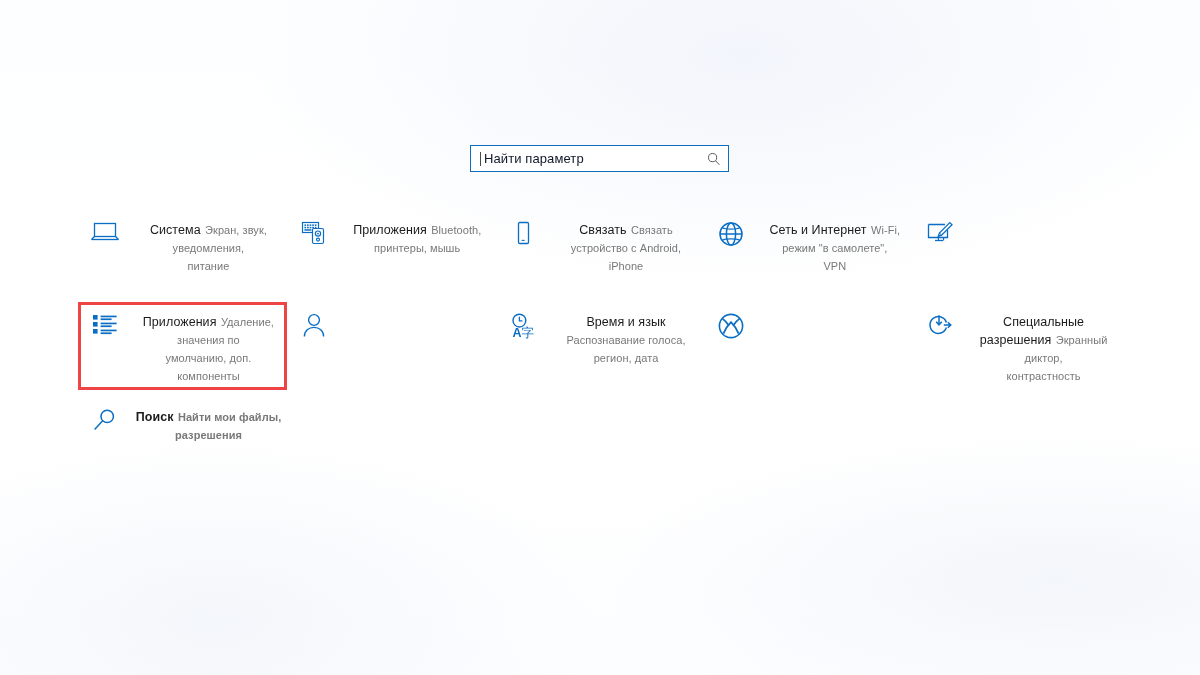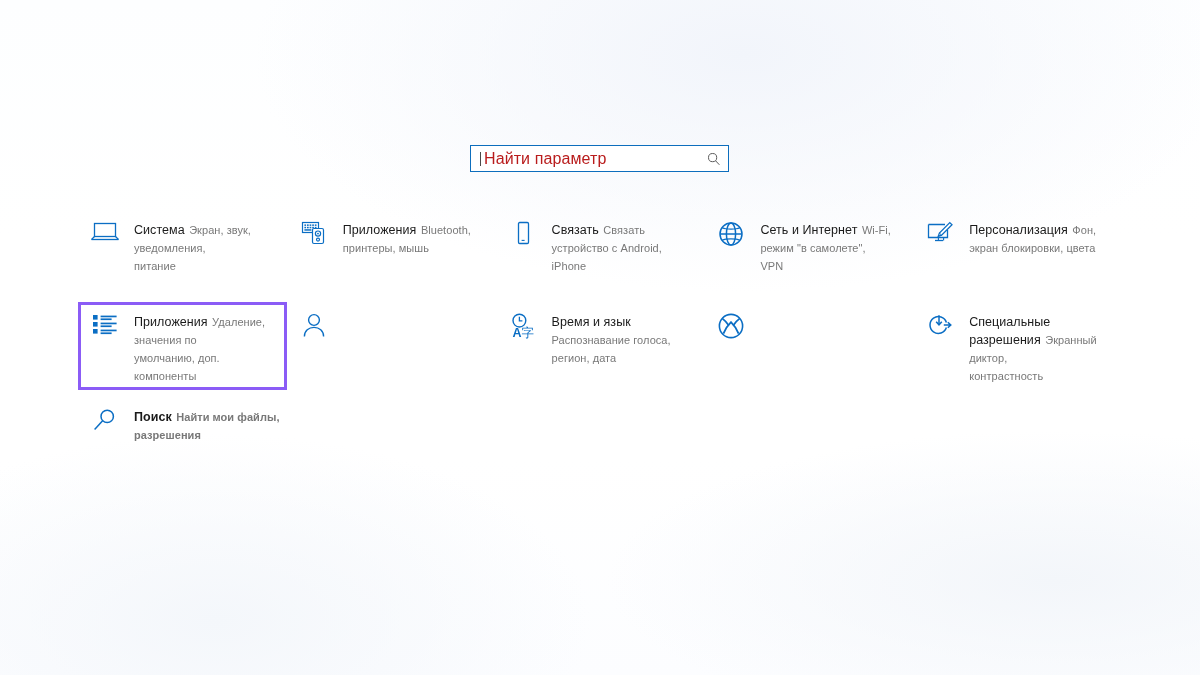--- a/index.html
+++ b/index.html
@@ -48,22 +48,22 @@
   }
   .search-caret {
     width: 1px;
     height: 14px;
     background: #4a4a4a;
     margin-right: 3px;
     flex: 0 0 auto;
   }
   .search-placeholder {
     flex: 1 1 auto;
-    font-size: 16px;
-    color: #b91c1c;
+    font-size: 13px;
+    color: #0f172a;
     letter-spacing: .1px;
     white-space: nowrap;
     overflow: hidden;
   }
   .search-icon {
     flex: 0 0 auto;
     width: 16px;
     height: 16px;
     display: block;
     color: #5b5b5b;
@@ -72,20 +72,21 @@
   
   .grid {
     position: absolute;
     left: 78px;
     top: 210px;
     width: 1044px;
   }
   .row {
     display: flex;
     align-items: flex-start;
+    text-align: center;
   }
   .row-1 { height: 92px; }
   .row-2 { height: 95px; }
   .row-3 { height: 90px; font-weight: bold; }
 
   .tile {
     width: 209px;
     box-sizing: border-box;
     display: flex;
     align-items: flex-start;
@@ -123,21 +124,21 @@
   .tile-desc {
     font-size: 11px;
     color: #787878;
     line-height: 14px;
     white-space: pre-line;
     letter-spacing: .05px;
   }
 
   
   .tile.highlight {
-    border: 3px solid #8b5cf6;
+    border: 3px solid #ef4444;
     padding: 6px 1px 3px 5px;
   }
 </style>
 </head>
 <body>
 
 <div class="page-bg"></div>
 
 <div class="settings-root">
 
@@ -235,24 +236,20 @@
       <div class="tile">
         <span class="tile-icon">
           <svg width="30" height="26" viewBox="0 0 30 26" fill="none">
             <path d="M3.5 4.5 H20 M3.5 4.5 V17.5 H22.5 V10" stroke="currentColor" stroke-width="1.3" fill="none"></path>
             <path d="M10 20.5 H18" stroke="currentColor" stroke-width="1.3"></path>
             <path d="M13.4 17.5 V20.5 M18.6 17.5 V20.5" stroke="currentColor" stroke-width="1.1"></path>
             <path d="M24.8 2.6 L27 4.8 L16.6 15.2 L13.2 16.4 L14.4 13 Z" stroke="currentColor" stroke-width="1.3" fill="#ffffff"></path>
             <path d="M14.4 13 L16.6 15.2" stroke="currentColor" stroke-width="1"></path>
           </svg>
         </span>
-        <span class="tile-text">
-          <span class="tile-title">Персонализация</span>
-          <span class="tile-desc">Фон, экран блокировки, цвета</span>
-        </span>
       </div>
 
     </div>
 
     <div class="row row-2">
 
       <div class="tile highlight">
         <span class="tile-icon">
           <svg width="26" height="24" viewBox="0 0 26 24" fill="none">
             <g fill="currentColor">

